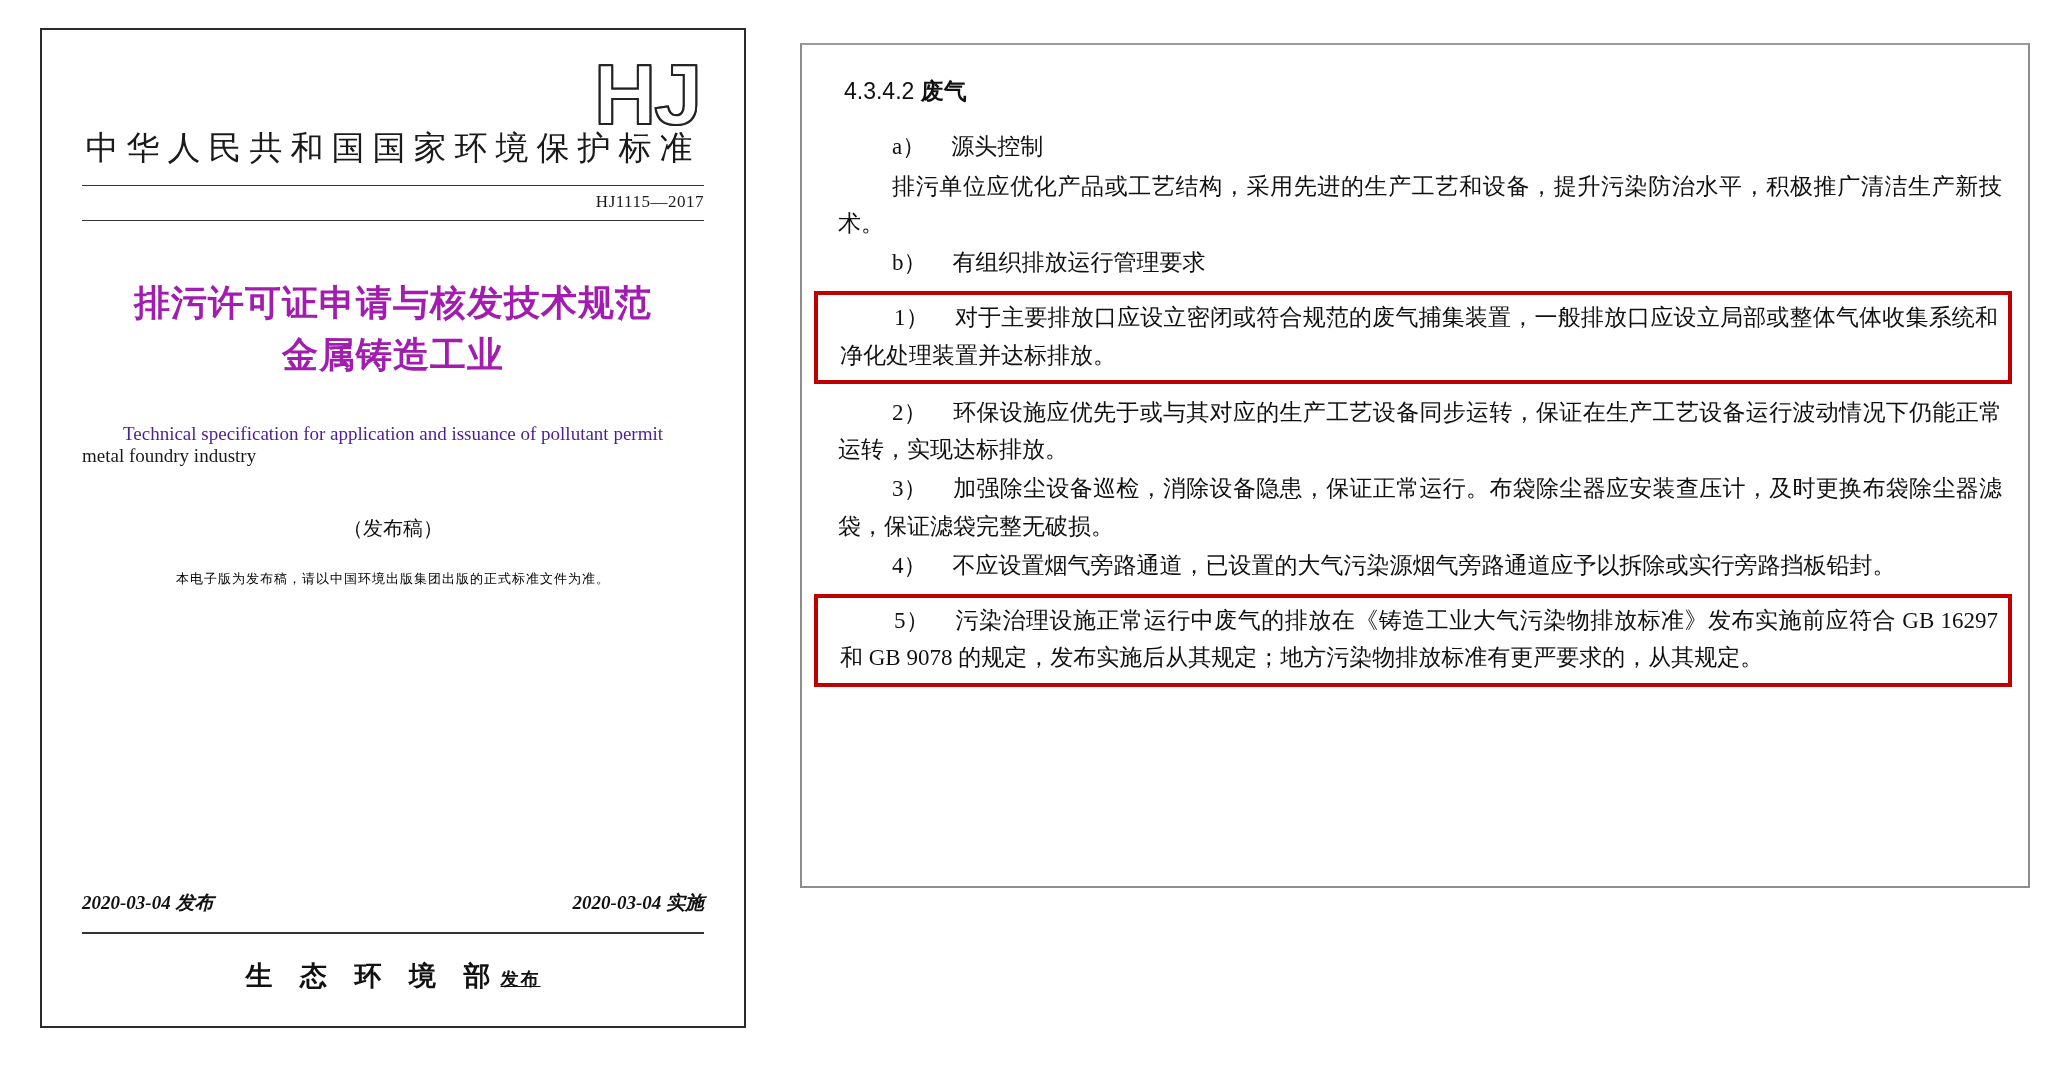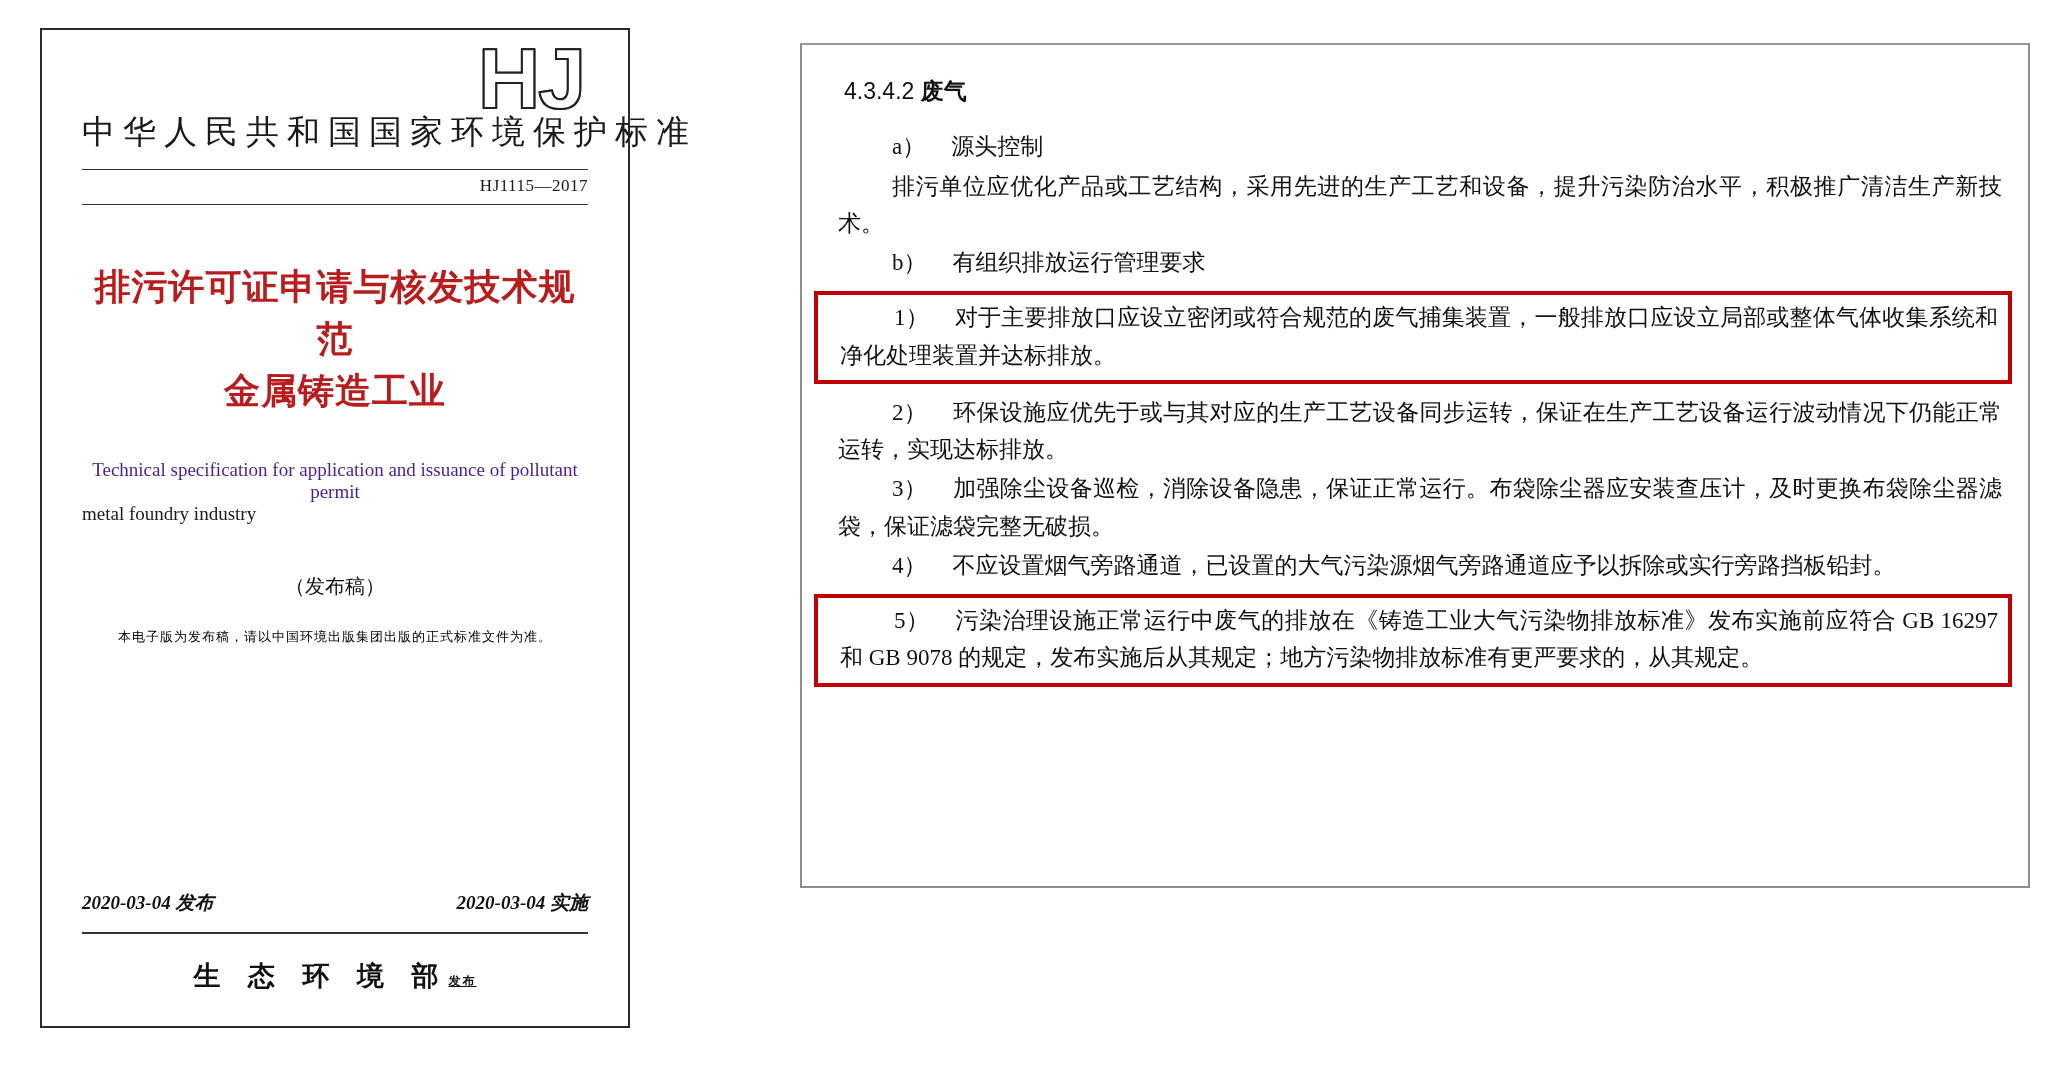--- a/index.html
+++ b/index.html
@@ -15,26 +15,26 @@
     width: 2068px;
     height: 1077px;
     overflow: hidden;
   }
 
   
   .cover {
     position: absolute;
     left: 40px;
     top: 28px;
-    width: 590px;
+    width: 706px;
     height: 1000px;
     border: 2px solid #2b2b2b;
     background: #ffffff;
     box-sizing: border-box;
-    padding: 2px 40px 0 40px;
+    padding: 18px 40px 0 40px;
   }
   .cover-hj {
     text-align: right;
     font-family: "Liberation Sans", sans-serif;
     font-size: 86px;
     font-weight: 700;
     letter-spacing: -2px;
     line-height: 0.95;
     color: #ffffff;
     -webkit-text-stroke: 2px #222;
@@ -68,21 +68,21 @@
   .cover-rule2 {
     border: none;
     border-top: 1.5px solid #333;
     margin: 2px 0 56px 0;
   }
   .cover-title1, .cover-title2 {
     text-align: center;
     font-family: "Liberation Sans", sans-serif;
     font-size: 36px;
     font-weight: 700;
-    color: #b91c1c;
+    color: #a21caf;
     line-height: 1.45;
     letter-spacing: 1px;
   }
   .cover-en1 {
     text-align: center;
     font-size: 19px;
     color: #4c1d95;
     margin-top: 42px;
   }
   .cover-en2 {
@@ -129,21 +129,21 @@
     right: 0;
     bottom: 32px;
     text-align: center;
     font-family: "Liberation Sans", sans-serif;
     font-size: 27px;
     font-weight: 700;
     color: #111;
     letter-spacing: 10px;
   }
   .cover-issuer .small {
-    font-size: 12px;
+    font-size: 18px;
     letter-spacing: 2px;
     text-decoration: underline;
   }
 
   
   .doc {
     position: absolute;
     left: 800px;
     top: 43px;
     width: 1230px;

